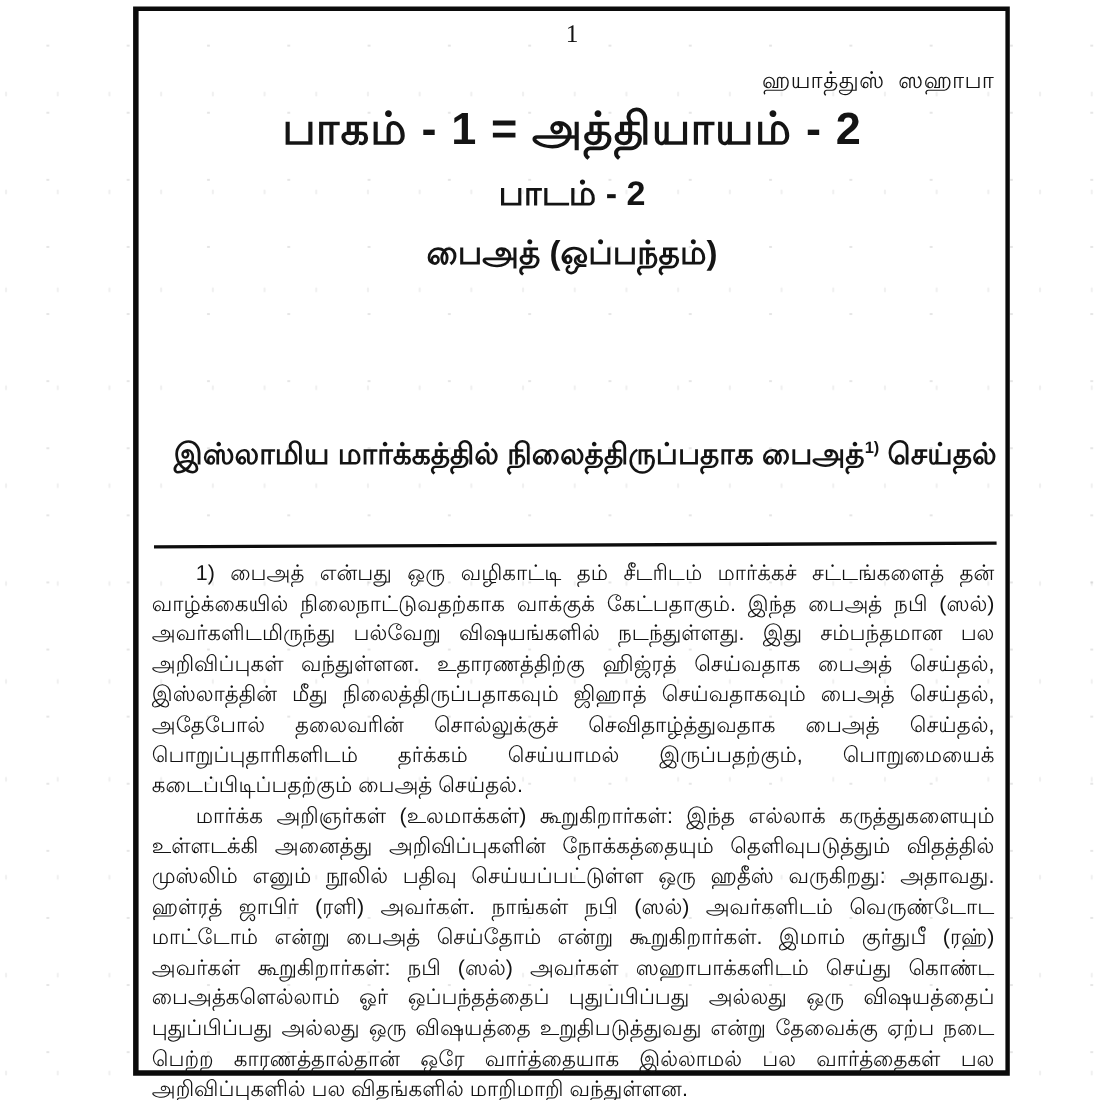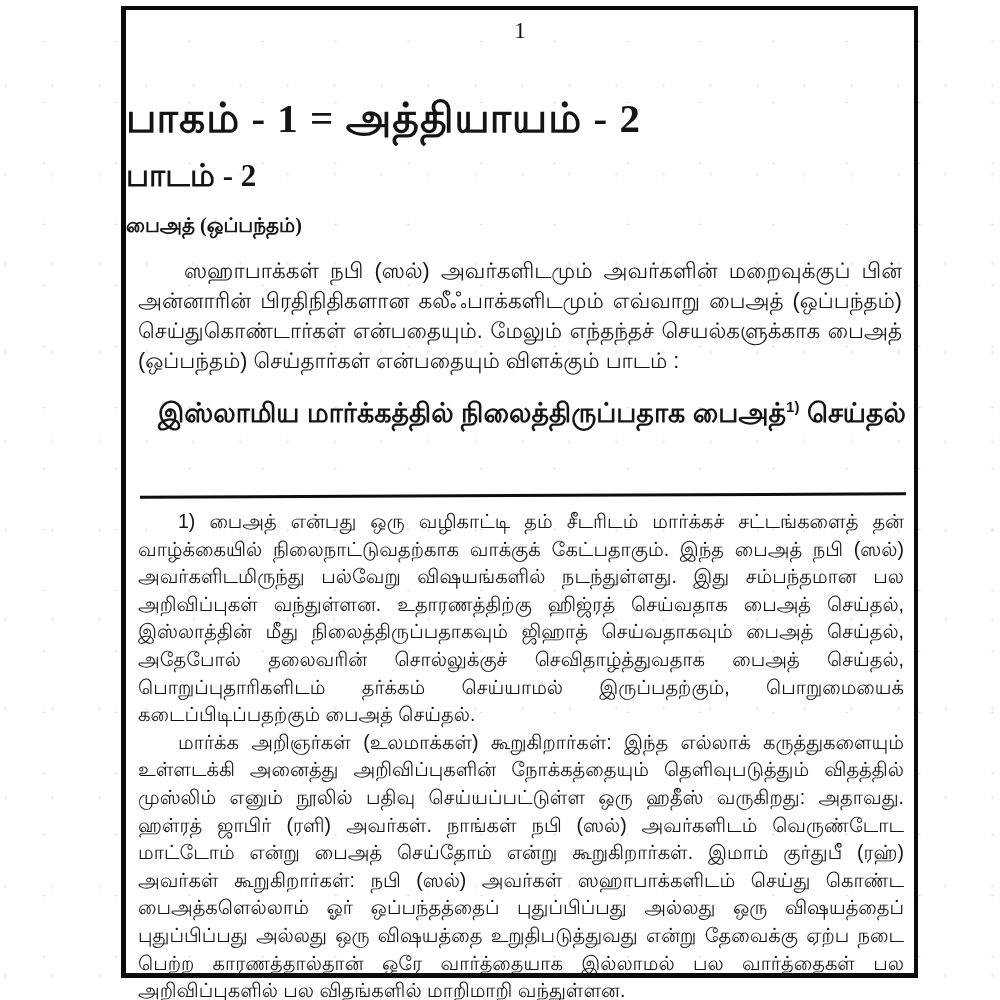--- a/index.html
+++ b/index.html
@@ -40,27 +40,27 @@
     font-size:23px;
   }
   .running-header{
     position:absolute;top:52px;right:10px;
     font-size:21px;
     letter-spacing:0.5px;
     word-spacing:6px;
   }
   .h-main{
     position:absolute;left:0;right:0;margin:0;
+    text-align:center;
     font-weight:bold;
     white-space:nowrap;
-    font-family:Liberation Serif, serif;
   }
   .h1{top:84px;font-size:41px;letter-spacing:1px;}
   .h2{top:148px;font-size:31px;}
-  .h3{top:204px;font-size:20px;}
+  .h3{top:204px;font-size:30px;}
   .intro{
     position:absolute;top:246px;left:12px;right:12px;margin:0;
     font-size:21.5px;line-height:30px;
     text-align:justify;
     text-indent:46px;
   }
   .section-heading{
     position:absolute;top:388px;left:32px;right:6px;margin:0;
     font-size:27px;font-weight:bold;
     white-space:nowrap;
@@ -87,28 +87,28 @@
   .footnote p{margin:0;text-indent:40px;}
 </style>
 </head>
 <body>
 
 <div class="scan">
   <div class="frame">
 
     <div class="pagenum">1</div>
 
+    <div class="running-header">ஹயாத்துஸ் ஸஹாபா</div>
 
     <h1 class="h-main h1">பாகம் - 1 = அத்தியாயம் - 2</h1>
 
     <h2 class="h-main h2">பாடம் - 2</h2>
 
     <h3 class="h-main h3">பைஅத் (ஒப்பந்தம்)</h3>
 
-    <p class="intro">ஸஹாபாக்கள் நபி (ஸல்) அவர்களிடமும் அவர்களின் மறைவுக்குப் பின் அன்னாரின் பிரதிநிதிகளான கலீஃபாக்களிடமும் எவ்வாறு பைஅத் (ஒப்பந்தம்) செய்துகொண்டார்கள் என்பதையும். மேலும் எந்தந்தச் செயல்களுக்காக பைஅத் (ஒப்பந்தம்) செய்தார்கள் என்பதையும் விளக்கும் பாடம் :</p>
 
     <p class="section-heading"><span>இஸ்லாமிய மார்க்கத்தில் நிலைத்திருப்பதாக பைஅத்</span><sup>1)</sup><span> செய்தல்</span></p>
 
 
     <div class="separator"></div>
 
     <div class="footnote">
       <p><span>1)</span> <span>பைஅத் என்பது ஒரு வழிகாட்டி தம் சீடரிடம் மார்க்கச் சட்டங்களைத் தன் வாழ்க்கையில் நிலைநாட்டுவதற்காக வாக்குக் கேட்பதாகும். இந்த பைஅத் நபி (ஸல்) அவர்களிடமிருந்து பல்வேறு விஷயங்களில் நடந்துள்ளது. இது சம்பந்தமான பல அறிவிப்புகள் வந்துள்ளன. உதாரணத்திற்கு ஹிஜ்ரத் செய்வதாக பைஅத் செய்தல், இஸ்லாத்தின் மீது நிலைத்திருப்பதாகவும் ஜிஹாத் செய்வதாகவும் பைஅத் செய்தல், அதேபோல் தலைவரின் சொல்லுக்குச் செவிதாழ்த்துவதாக பைஅத் செய்தல், பொறுப்புதாரிகளிடம் தர்க்கம் செய்யாமல் இருப்பதற்கும், பொறுமையைக் கடைப்பிடிப்பதற்கும் பைஅத் செய்தல்.</span></p>
 
       <p>மார்க்க அறிஞர்கள் (உலமாக்கள்) கூறுகிறார்கள்: இந்த எல்லாக் கருத்துகளையும் உள்ளடக்கி அனைத்து அறிவிப்புகளின் நோக்கத்தையும் தெளிவுபடுத்தும் விதத்தில் முஸ்லிம் எனும் நூலில் பதிவு செய்யப்பட்டுள்ள ஒரு ஹதீஸ் வருகிறது: அதாவது. ஹள்ரத் ஜாபிர் (ரளி) அவர்கள். நாங்கள் நபி (ஸல்) அவர்களிடம் வெருண்டோட மாட்டோம் என்று பைஅத் செய்தோம் என்று கூறுகிறார்கள். இமாம் குர்துபீ (ரஹ்) அவர்கள் கூறுகிறார்கள்: நபி (ஸல்) அவர்கள் ஸஹாபாக்களிடம் செய்து கொண்ட பைஅத்களெல்லாம் ஓர் ஒப்பந்தத்தைப் புதுப்பிப்பது அல்லது ஒரு விஷயத்தைப் புதுப்பிப்பது அல்லது ஒரு விஷயத்தை உறுதிபடுத்துவது என்று தேவைக்கு ஏற்ப நடை பெற்ற காரணத்தால்தான் ஒரே வார்த்தையாக இல்லாமல் பல வார்த்தைகள் பல அறிவிப்புகளில் பல விதங்களில் மாறிமாறி வந்துள்ளன.</p>

